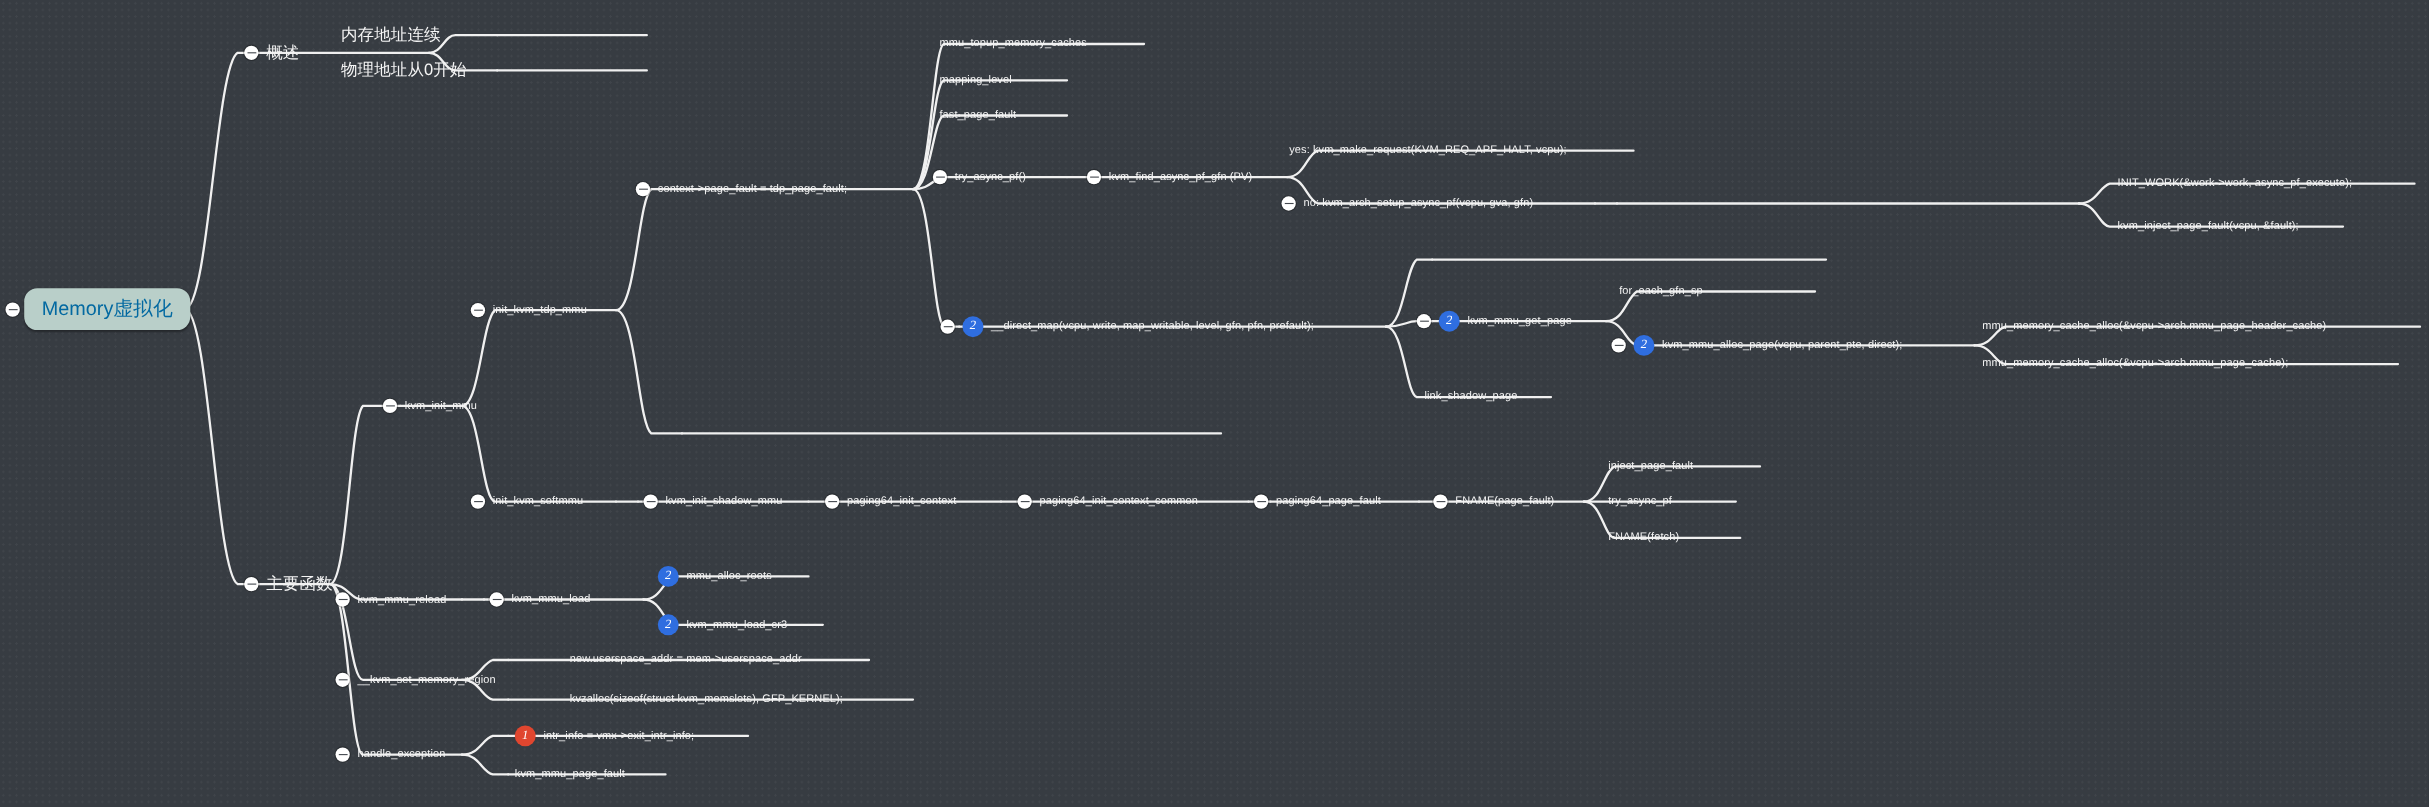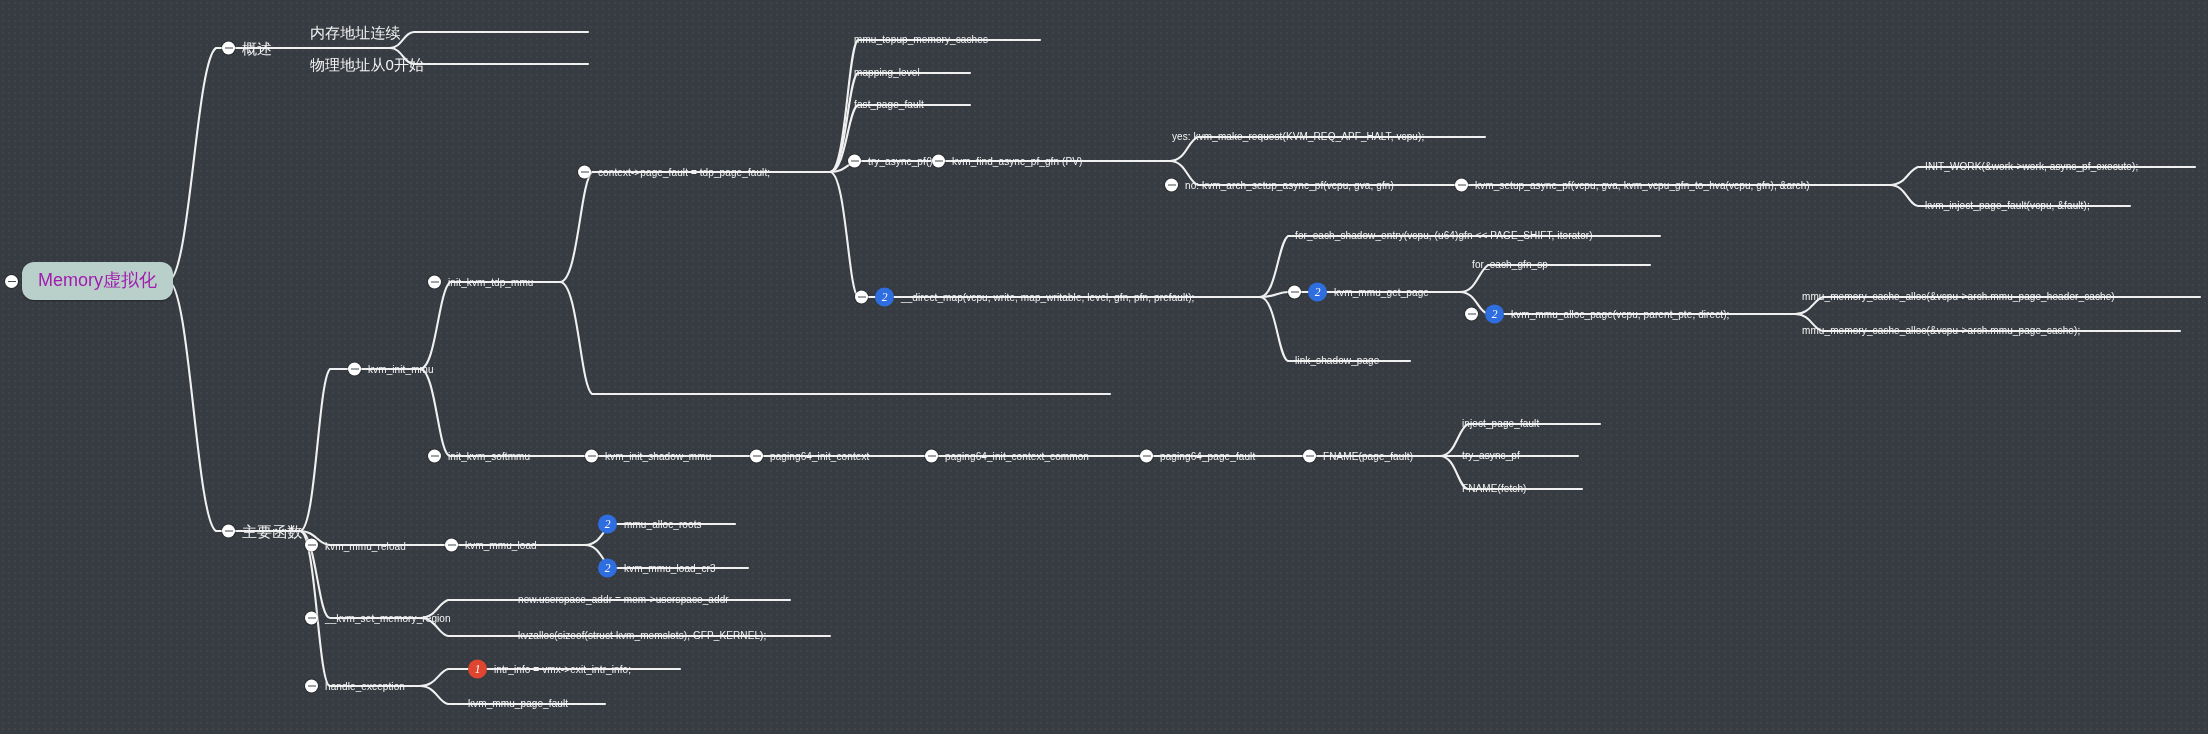--- a/index.html
+++ b/index.html
@@ -41,21 +41,21 @@
   }
   .node.cn .lbl { font-size: 15px; }
 
   
   .root {
     position: absolute;
     transform: translateY(-50%);
     display: flex;
     align-items: flex-start;
     background: #b9cfc9;
-    color: #a21caf;
+    color: #0369a1;
     border-radius: 12px;
     padding: 6px 16px 8px 16px;
     font-size: 18px;
     white-space: nowrap;
     box-shadow: 0 1px 2px rgba(0,0,0,0.35);
   }
 
   
   .toggle {
     width: 13px;
@@ -263,52 +263,45 @@
   <div class="node" style="left:854px; top:73px;">
     <span class="lbl">mapping_level</span>
   </div>
   <div class="node" style="left:854px; top:105px;">
     <span class="lbl">fast_page_fault</span>
   </div>
   <div class="node" style="left:848px; top:161px;">
     <span class="toggle"></span>
     <span class="lbl">try_async_pf()</span>
   </div>
-  <div class="node" style="left:932px; top:161px;justify-content:space-between;">
+  <div class="node" style="left:988px; top:161px;justify-content:space-between;">
     <span class="toggle"></span>
     <span class="lbl">kvm_find_async_pf_gfn (PV)</span>
   </div>
 
   <div class="node" style="left:1172px; top:137px;">
     <span class="lbl">yes: kvm_make_request(KVM_REQ_APF_HALT, vcpu);</span>
   </div>
   <div class="node" style="left:1165px; top:185px;">
     <span class="toggle"></span>
     <span class="lbl">no: kvm_arch_setup_async_pf(vcpu, gva, gfn)</span>
   </div>
-  <div class="node" style="left:1455px; top:185px;">
-    <span class="toggle"></span>
-    <span class="lbl">kvm_setup_async_pf(vcpu, gva, kvm_vcpu_gfn_to_hva(vcpu, gfn), &amp;arch)</span>
-  </div>
   <div class="node" style="left:1925px; top:167px;">
     <span class="lbl">INIT_WORK(&amp;work-&gt;work, async_pf_execute);</span>
   </div>
   <div class="node" style="left:1925px; top:206px;">
     <span class="lbl">kvm_inject_page_fault(vcpu, &amp;fault);</span>
   </div>
 
   <div class="node" style="left:855px; top:297px;">
     <span class="toggle"></span>
     <span class="badge b2">2</span>
     <span class="lbl">__direct_map(vcpu, write, map_writable, level, gfn, pfn, prefault);</span>
   </div>
 
-  <div class="node" style="left:1295px; top:236px;">
-    <span class="lbl">for_each_shadow_entry(vcpu, (u64)gfn &lt;&lt; PAGE_SHIFT, iterator)</span>
-  </div>
   <div class="node" style="left:1288px; top:292px;">
     <span class="toggle"></span>
     <span class="badge b2">2</span>
     <span class="lbl">kvm_mmu_get_page</span>
   </div>
   <div class="node" style="left:1295px; top:361px;">
     <span class="lbl">link_shadow_page</span>
   </div>
 
   <div class="node" style="left:1472px; top:265px;">

